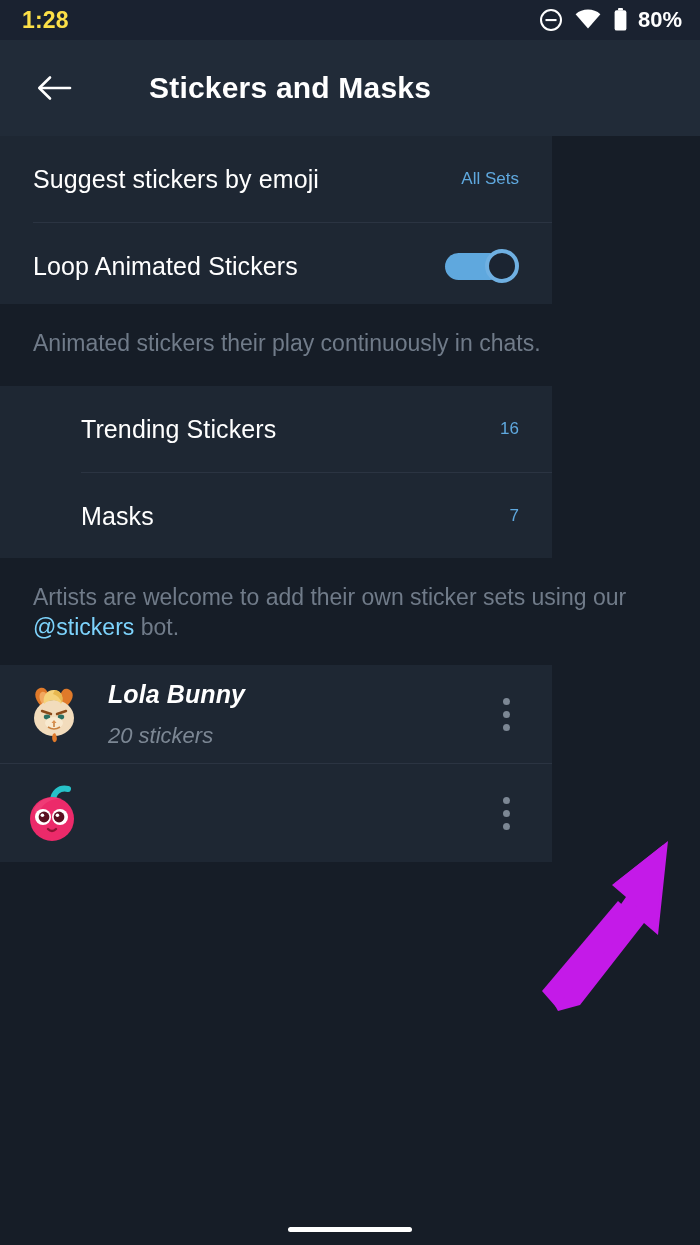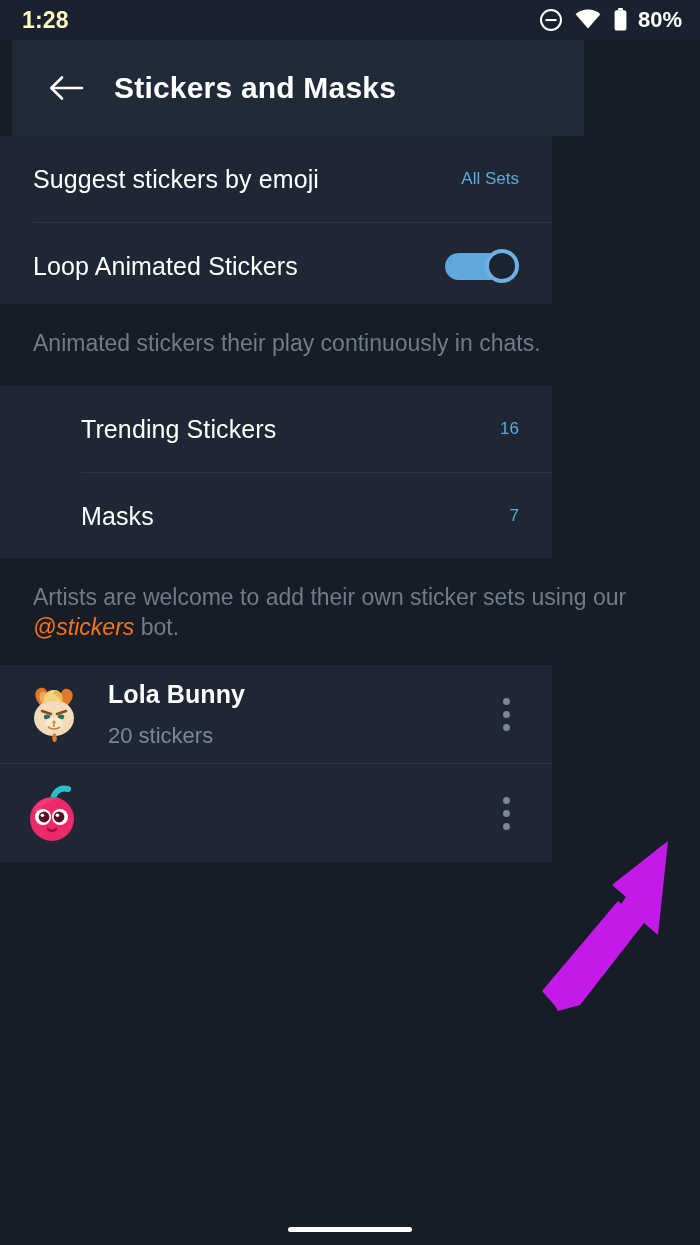--- a/index.html
+++ b/index.html
@@ -17,37 +17,37 @@
 
   
   .statusbar {
     position: absolute; top: 0; left: 0;
     width: 700px; height: 40px;
     background: #1a2230;
     display: flex; align-items: center;
     padding: 0 18px 0 22px;
   }
   .sb-time {
-    color: #fef9c3; font-size: 23px; font-weight: bold;
+    color: #fde047; font-size: 23px; font-weight: bold;
     letter-spacing: .2px;
   }
   .sb-right {
     margin-left: auto; display: flex; align-items: center; gap: 12px;
   }
   .sb-battery-text {
     color: #ffffff; font-size: 22px; font-weight: bold; margin-left: -2px;
   }
   .icon-svg { display: block; }
 
   
   .appbar {
-    position: absolute; top: 40px; left: 12px;
-    width: 572px; height: 96px;
+    position: absolute; top: 40px; left: 0;
+    width: 700px; height: 96px;
     background: #212b38;
-    display: flex; align-items: center;
+    display: flex; align-items: center; gap: 47px;
   }
   .appbar-back {
     width: 72px; height: 72px; margin-left: 18px;
     display: flex; align-items: center; justify-content: center;
     border-radius: 50%;
   }
   .appbar-title {
     color: #ffffff; font-size: 30px; font-weight: bold;
     margin-left: 12px; letter-spacing: .2px;
   }
@@ -96,30 +96,31 @@
   
   .footnote {
     position: absolute; left: 0; width: 700px;
     background: #161d27;
     padding: 24px 33px 0 33px;
   }
   .footnote p {
     color: #707b89; font-size: 23px; line-height: 30px;
   }
   .footnote a, .link {
-    color: #f97316; text-decoration: none; font-style: italic;
+    color: #7dd3fc; text-decoration: none;
   }
 
   
   .setrow {
     position: relative;
     display: flex; align-items: center;
     height: 98px;
     background: #1e2733;
     padding: 0 22px;
+    font-style: italic;
   }
   .set-thumb {
     width: 64px; height: 64px; flex: 0 0 64px;
     position: relative;
   }
   .set-text { margin-left: 22px; }
   .set-name {
     color: #ffffff; font-size: 25px; font-weight: bold;
     letter-spacing: .1px;
   }

